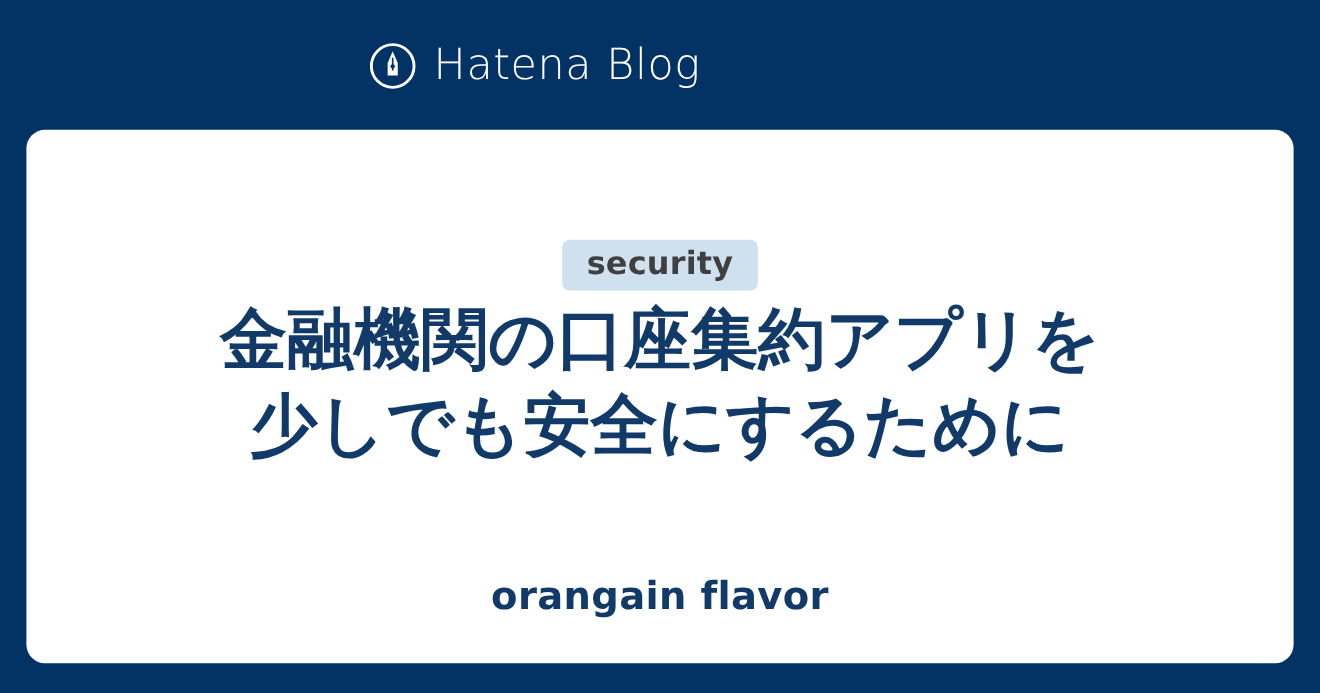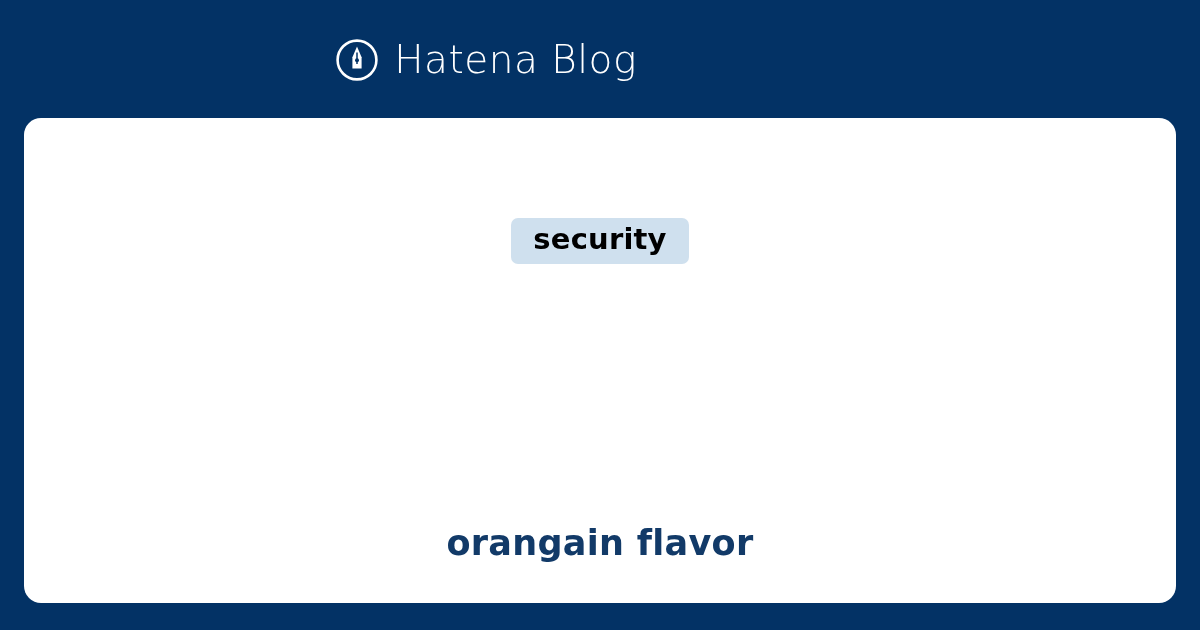--- a/index.html
+++ b/index.html
@@ -83,21 +83,21 @@
     left: 0;
     top: 100px;
     width: 1152px;
     text-align: center;
     line-height: 0;
   }
 
   .category-tag {
     display: inline-block;
     background: #cfe0ee;
-    color: #000000;
+    color: #404040;
     font-family: "DejaVu Sans", sans-serif;
     font-size: 29px;
     font-weight: bold;
     letter-spacing: 0.2px;
     padding: 6px 22px 9px 22px;
     border-radius: 7px;
     line-height: 1.06;
   }
 
   
@@ -155,20 +155,22 @@
   </div>
 
   <div class="entry-card">
     <div class="card-inner">
 
       <div class="tag-row">
         <span class="category-tag">security</span>
       </div>
 
       <h1 class="entry-title">
+        <span class="title-line">金融機関の口座集約アプリを</span>
+        <span class="title-line">少しでも安全にするために</span>
       </h1>
 
       <div class="blog-name">orangain flavor</div>
 
     </div>
   </div>
 
 </div>
 
 </body></html>

